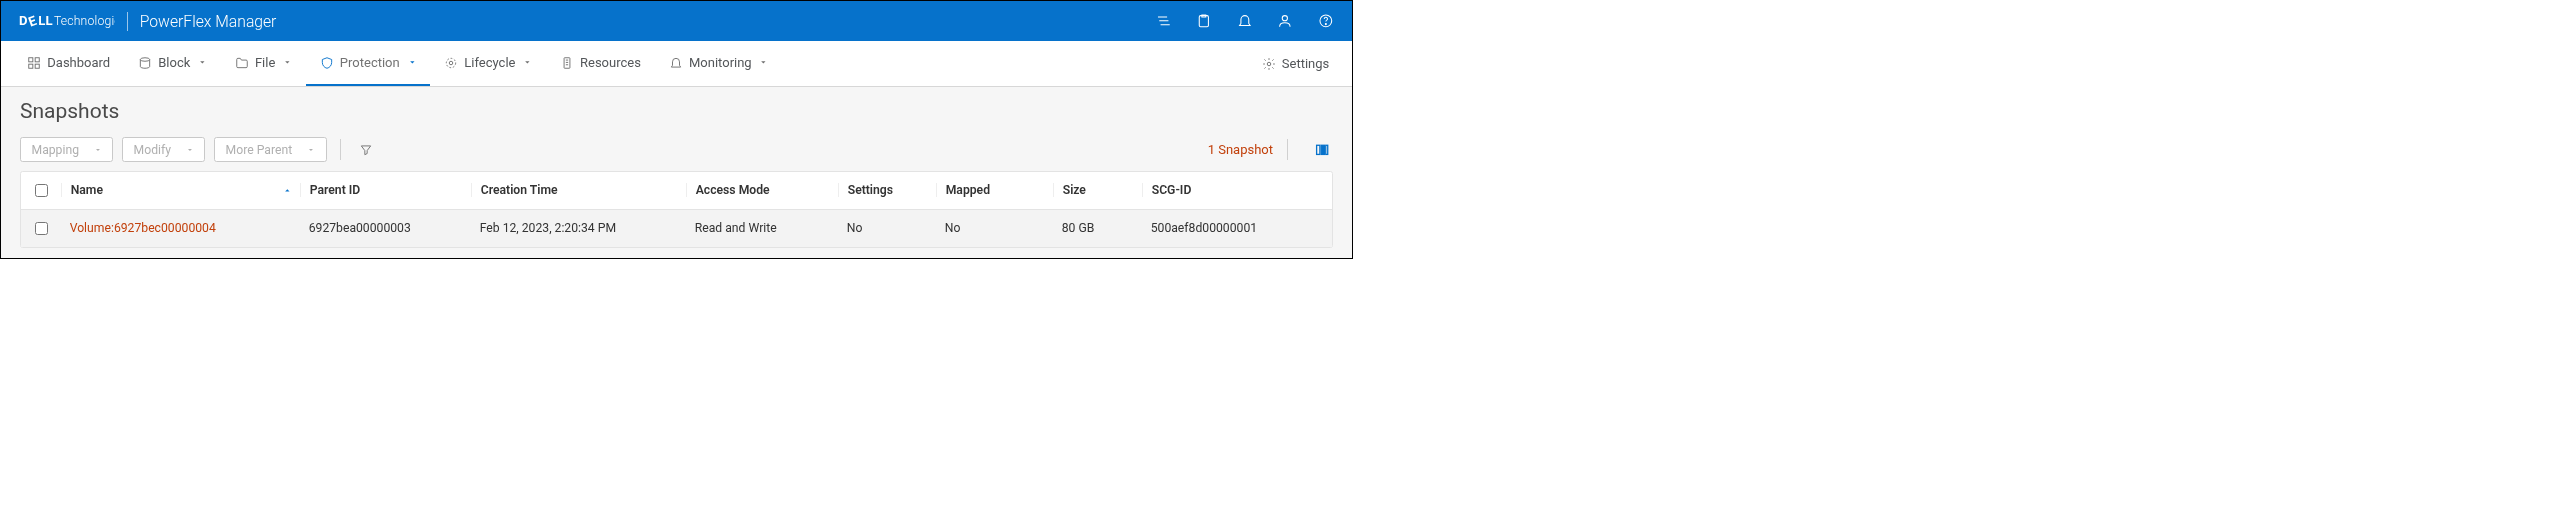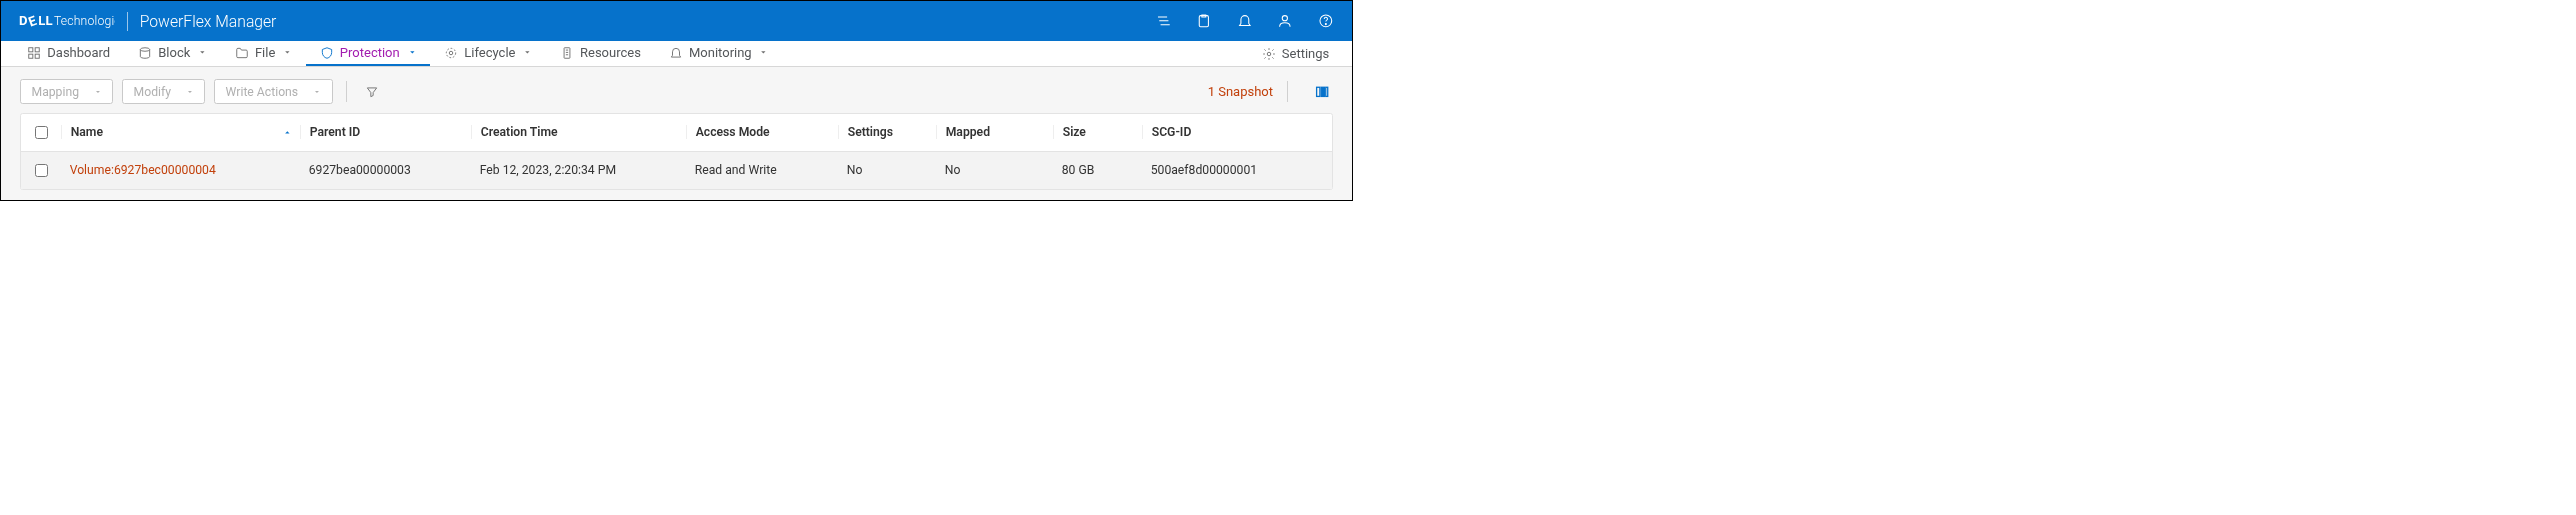--- a/index.html
+++ b/index.html
@@ -8,23 +8,23 @@
 
   .topbar { background: #0672cb; color: #fff; height: 40px; display: flex; align-items: center; padding: 0 17.5px; }
   .brand { display: flex; align-items: center; gap: 12.2px; }
   .brand-logo { font-size: 15px; letter-spacing: 0.2px; }
   .brand-divider { width: 0.9px; height: 19px; background: rgba(255,255,255,0.6); }
   .brand-app { font-size: 15.7px; font-weight: 300; }
   .top-spacer { flex: 1; }
   .top-icons { display: flex; align-items: center; gap: 23px; }
   .top-icon { width: 17.5px; height: 17.5px; display: flex; align-items: center; justify-content: center; cursor: pointer; }
 
-  .navbar { height: 26px; border-bottom: 0.9px solid #d7d7d7; display: flex; align-items: stretch; padding: 0 12.2px; background: #fff; }
+  .navbar { height: 46px; border-bottom: 0.9px solid #d7d7d7; display: flex; align-items: stretch; padding: 0 12.2px; background: #fff; }
   .nav-item { display: flex; align-items: center; gap: 6.1px; padding: 0 14px; color: #54575a; cursor: pointer; font-size: 13px; border-bottom: 2.6px solid transparent; }
-  .nav-item.active { color: #a21caf; border-bottom-color: #0672cb; }
+  .nav-item.active { color: #737373; border-bottom-color: #0672cb; }
   .nav-item .chev { margin-left: 1.7px; }
   .nav-spacer { flex: 1; }
   .nav-settings { display: flex; align-items: center; gap: 6.1px; padding: 0 10.5px; color: #54575a; cursor: pointer; font-size: 13px; }
 
   .content { padding: 12.2px 19px 10.5px; background: #f6f6f6; }
   .page-title { font-size: 21px; color: #4a4a4a; font-weight: 400; margin-bottom: 14px; }
 
   .toolbar { display: flex; align-items: center; gap: 8.7px; margin-bottom: 8.7px; }
   .tb-btn { display: flex; align-items: center; gap: 15px; border: 0.9px solid #c9c9c9; background: #fff; color: #b0b0b0; padding: 4.4px 10.5px; border-radius: 2.6px; font-size: 12.2px; cursor: default; }
   .tb-sep { width: 0.9px; height: 21px; background: #d0d0d0; margin: 0 5.2px; }
@@ -174,36 +174,37 @@
     <div class="nav-settings">
       <svg width="14" height="14" viewBox="0 0 24 24" fill="none" stroke="#6f6f6f" stroke-width="1.6">
           <circle cx="12" cy="12" r="3"></circle>
           <path d="M12 2v3M12 19v3M4.2 4.2l2.1 2.1M17.7 17.7l2.1 2.1M2 12h3M19 12h3M4.2 19.8l2.1-2.1M17.7 6.3l2.1-2.1"></path>
         </svg>
       <span>Settings</span>
     </div>
   </div>
 
   <div class="content">
+    <h1 class="page-title">Snapshots</h1>
 
     <div class="toolbar">
       <button class="tb-btn">
         <span>Mapping</span>
         <svg width="7.9" height="7.9" viewBox="0 0 24 24" fill="#b0b0b0">
             <path d="M6 9l6 6 6-6z"></path>
           </svg>
       </button>
       <button class="tb-btn">
         <span>Modify</span>
         <svg width="7.9" height="7.9" viewBox="0 0 24 24" fill="#b0b0b0">
             <path d="M6 9l6 6 6-6z"></path>
           </svg>
       </button>
       <button class="tb-btn">
-        <span>Write Actions</span>
+        <span>More Parent</span>
         <svg width="7.9" height="7.9" viewBox="0 0 24 24" fill="#b0b0b0">
             <path d="M6 9l6 6 6-6z"></path>
           </svg>
       </button>
       <div class="tb-sep"></div>
       <span class="tb-filter">
         <svg width="14" height="14" viewBox="0 0 24 24" fill="none" stroke="#707070" stroke-width="1.6">
             <path d="M4 5h16l-6 8v5l-4 2v-7L4 5z"></path>
           </svg>
       </span>

